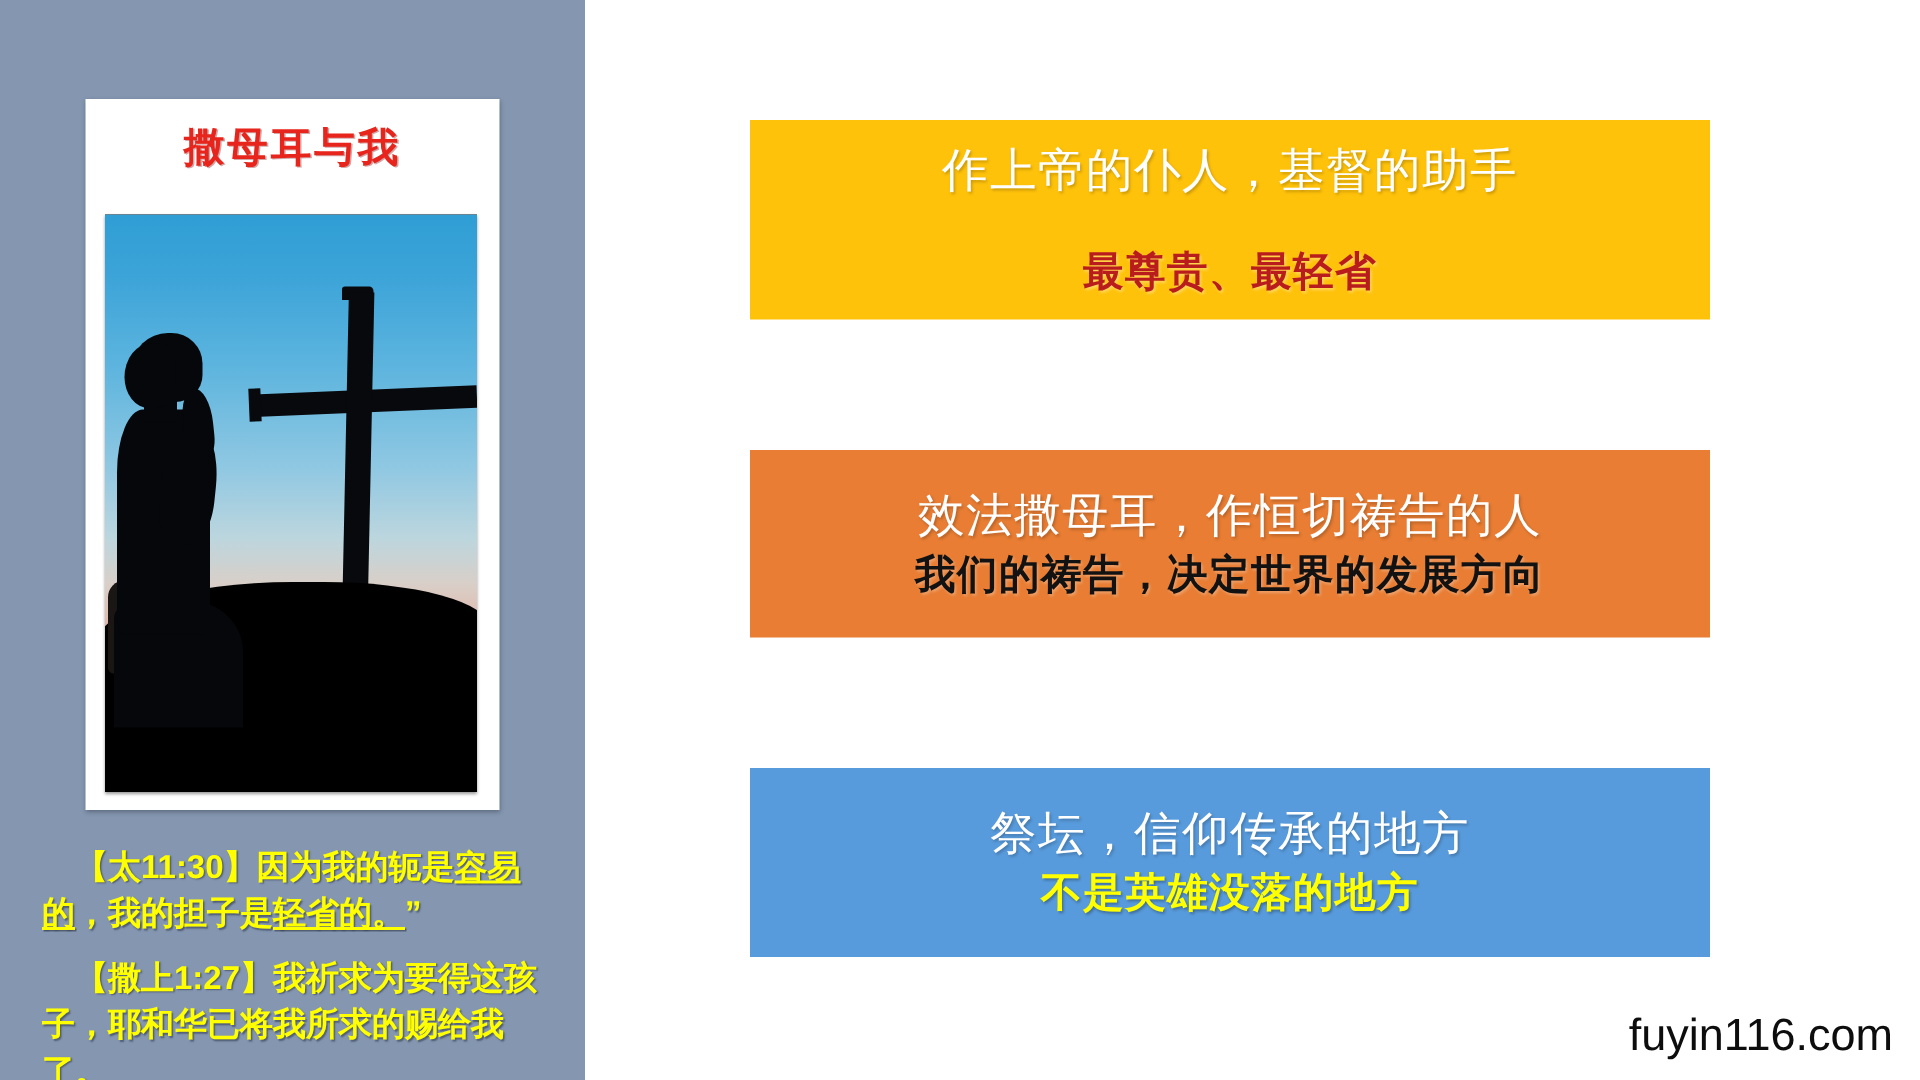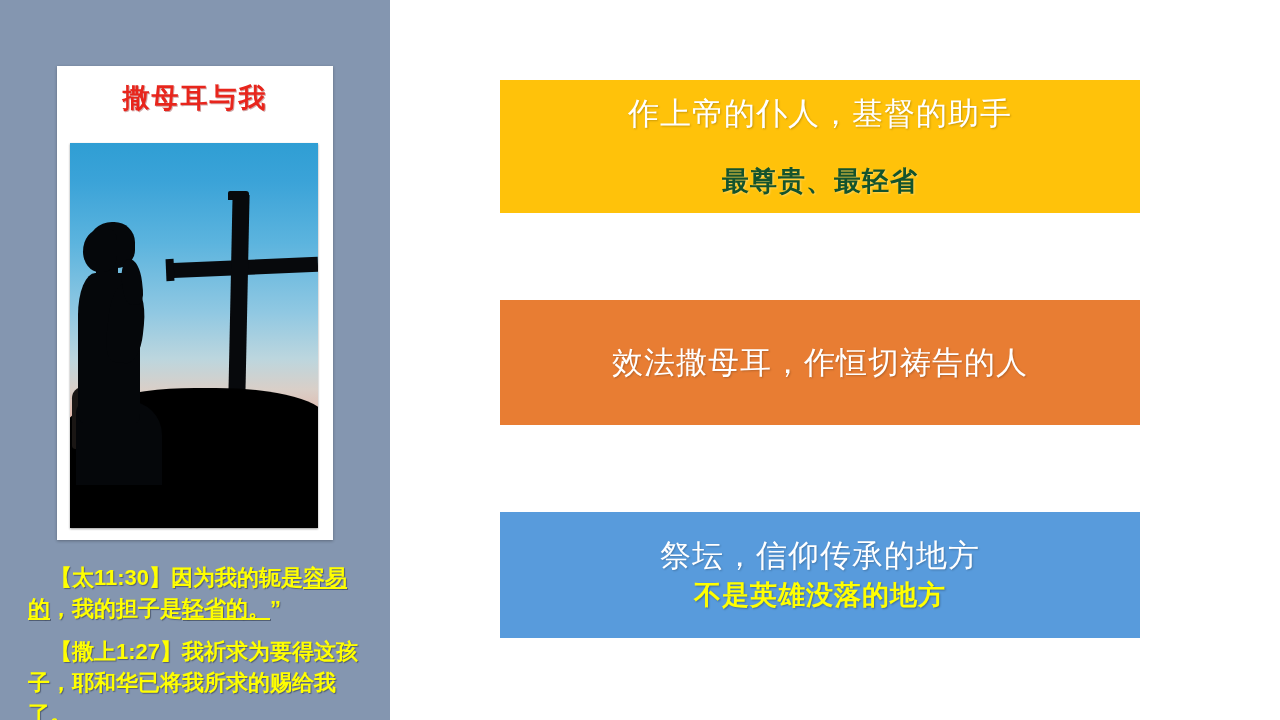--- a/index.html
+++ b/index.html
@@ -278,21 +278,21 @@
     line-height: 38px;
     white-space: nowrap;
   }
 
   #banner-1 {
     top: 80px;
     height: 133px;
     background: #ffc20a;
   }
   #banner-1 .line1 { color: #ffffff; }
-  #banner-1 .line2 { color: #14532d; text-shadow: 1px 1px 2px rgba(255,255,255,0.35); margin-top: 28px; }
+  #banner-1 .line2 { color: #b91c1c; text-shadow: 1px 1px 2px rgba(255,255,255,0.35); margin-top: 28px; }
 
   #banner-2 {
     top: 300px;
     height: 125px;
     background: #e87d33;
   }
   #banner-2 .line1 { color: #ffffff; }
   #banner-2 .line2 { color: #121212; text-shadow: 1px 1px 2px rgba(255,255,255,0.28); }
 
   #banner-3 {
@@ -353,23 +353,25 @@
 
   <div id="content">
 
     <div class="banner" id="banner-1">
       <div class="line1">作上帝的仆人，基督的助手</div>
       <div class="line2">最尊贵、最轻省</div>
     </div>
 
     <div class="banner" id="banner-2">
       <div class="line1">效法撒母耳，作恒切祷告的人</div>
+      <div class="line2">我们的祷告，决定世界的发展方向</div>
     </div>
 
     <div class="banner" id="banner-3">
       <div class="line1">祭坛，信仰传承的地方</div>
       <div class="line2">不是英雄没落的地方</div>
     </div>
 
+    <div id="watermark">fuyin116.com</div>
 
   </div>
 
 </div>
 
 </body></html>

